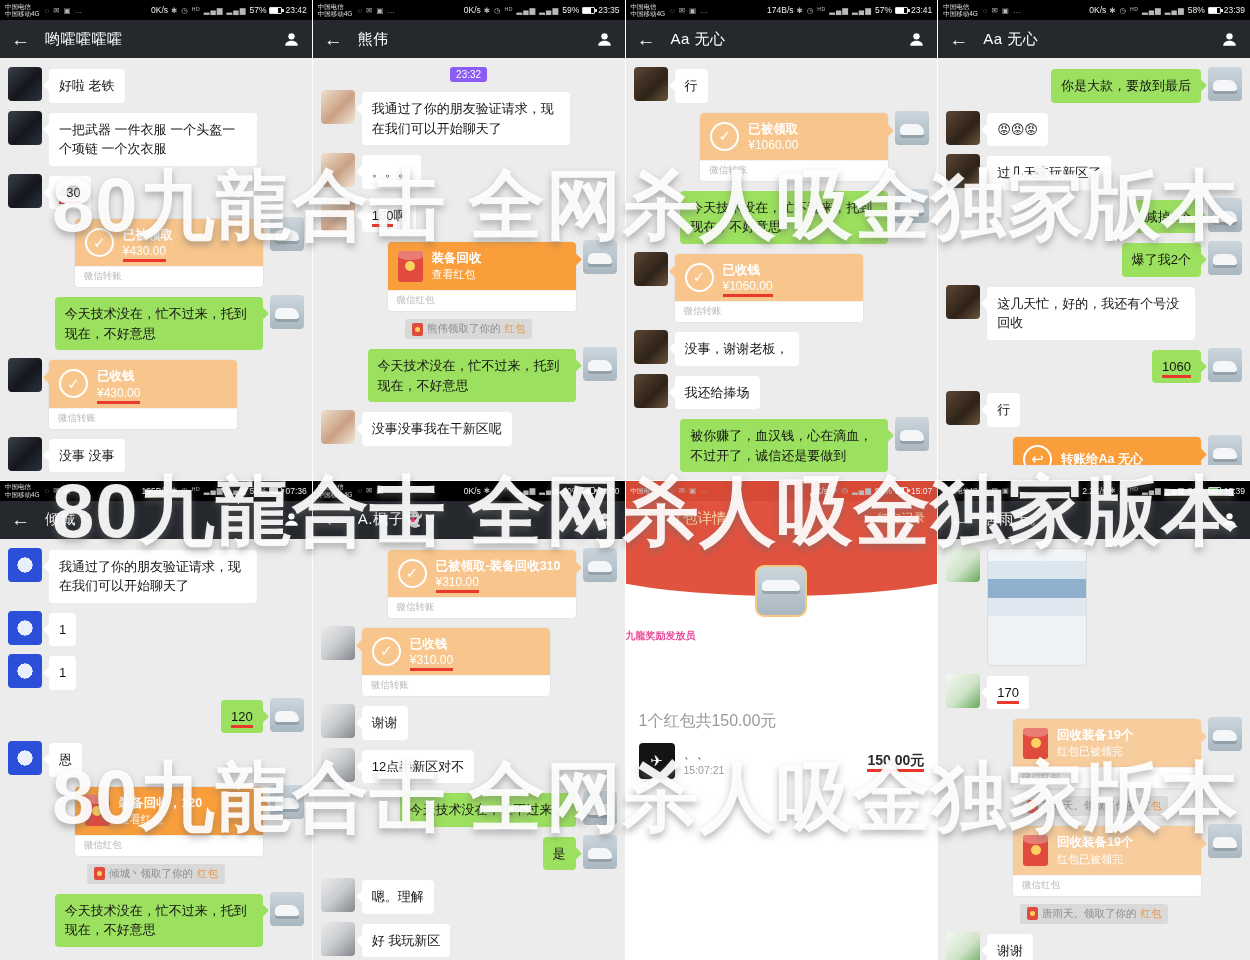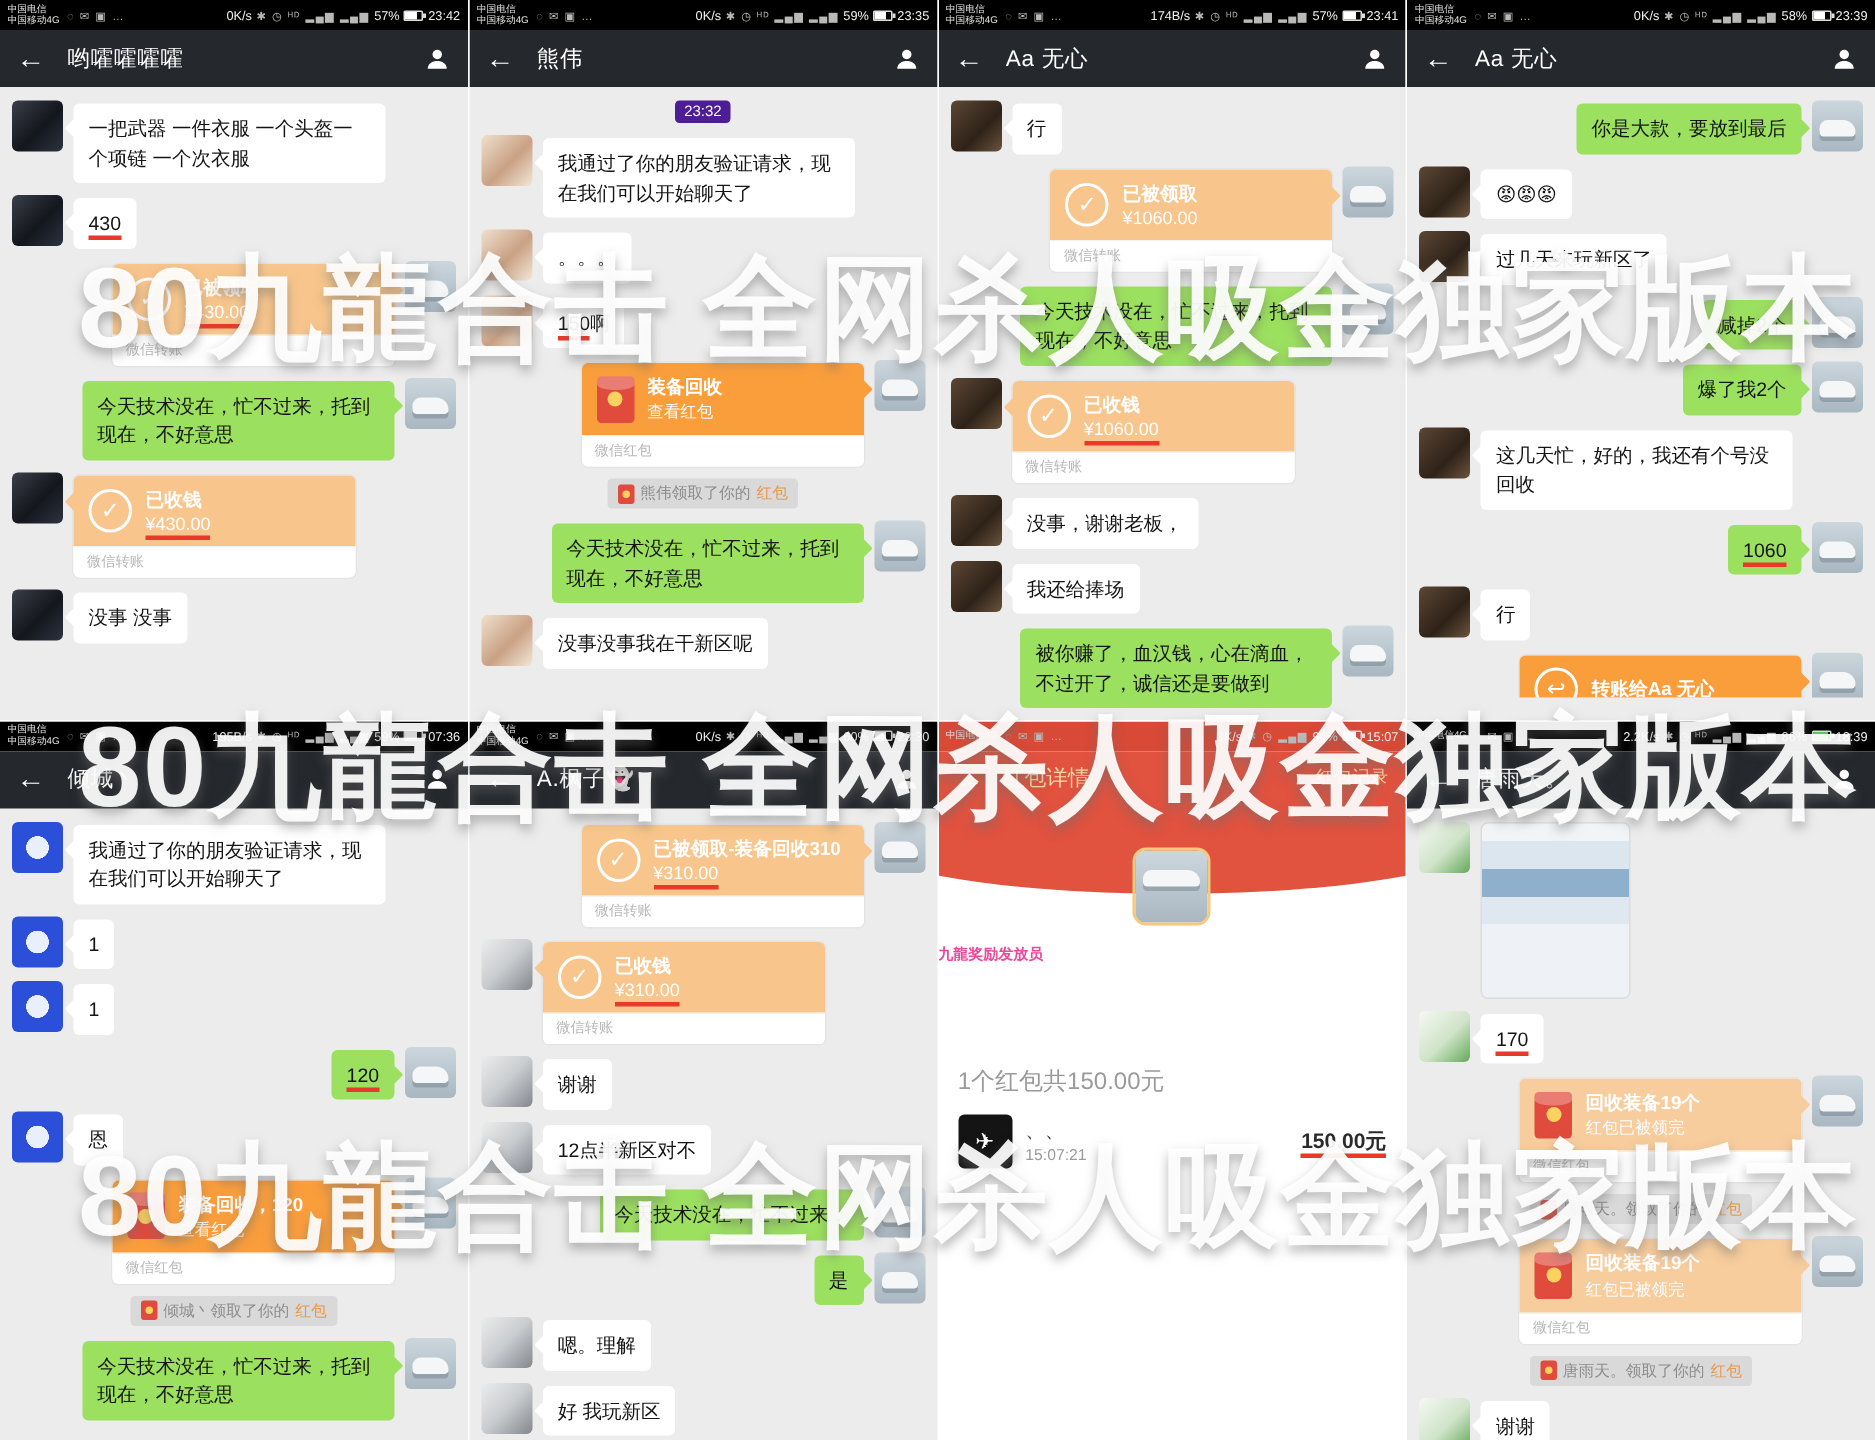--- a/index.html
+++ b/index.html
@@ -79,21 +79,21 @@
   .card-foot{padding:3px 9px 4px;font-size:9.5px;color:#b8b8b8;background:#fff;
     border-top:1px solid #f2f2f2;border-radius:0 0 4px 4px;}
 
   .sys-row,.time-row{display:flex;justify-content:center;flex:none;}
   .sys{display:inline-flex;align-items:center;gap:4px;background:#d9d9d9;color:#8d8d8d;
     font-size:10.5px;padding:3px 7px;border-radius:3px;}
   .mini{width:11px;height:13px;background:#e14b3e;border-radius:2px;position:relative;flex:none;}
   .mini::after{content:"";position:absolute;left:50%;top:50%;width:5px;height:5px;margin:-2.5px 0 0 -2.5px;
     background:#fbd15f;border-radius:50%;}
   .sys .accent{color:#e8984a;}
-  .timepill{background:#4c1d95;color:#fbfbfb;font-size:10px;padding:2px 6px;border-radius:3px;}
+  .timepill{background:#8b5cf6;color:#fbfbfb;font-size:10px;padding:2px 6px;border-radius:3px;}
 
   .photo{width:100px;height:118px;border-radius:5px;border:1px solid #dcdcdc;
     background:linear-gradient(180deg,#f2f5f7 0 10%,#dbe6ef 10% 26%,#8fb0cc 26% 42%,#dfe8f0 42% 58%,#eef2f6 58% 100%);}
 
   
   .panel.rpd{background:#fff;}
   .rpd-nav{height:36px;background:#e1523f;color:#f6d9a8;display:flex;align-items:center;
     padding:0 12px;gap:13px;flex:none;}
   .rpd-nav .back{color:#f3d3a0;font-size:18px;}
   .rpd-title{font-size:14.5px;}
@@ -144,20 +144,24 @@
         <span class="person">
           <svg viewBox="0 0 24 24" width="19" height="19">
             <circle cx="12" cy="8" r="4" fill="#fff"></circle>
             <path d="M4 20c0-4.4 4-6.5 8-6.5s8 2.1 8 6.5z" fill="#fff"></path>
           </svg>
         </span>
       </div>
       <div class="chat-body">
         <div class="msg-row left">
           <div class="av av-dark-selfie"></div>
+          <div class="bubble">好啦 老铁</div>
+        </div>
+        <div class="msg-row left">
+          <div class="av av-dark-selfie"></div>
           <div class="bubble">一把武器 一件衣服 一个头盔一个项链 一个次衣服</div>
         </div>
         <div class="msg-row left">
           <div class="av av-dark-selfie"></div>
           <div class="bubble"><span class="ured">430</span></div>
         </div>
         <div class="msg-row right">
           <div class="av av-car"></div>
           <div class="card">
             <div class="card-top pale">

